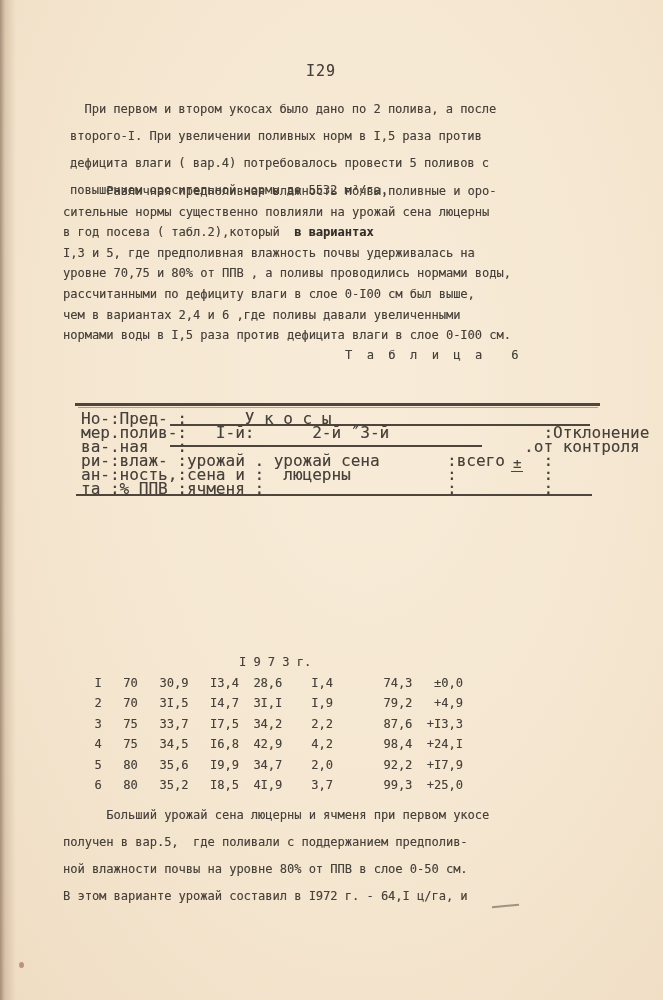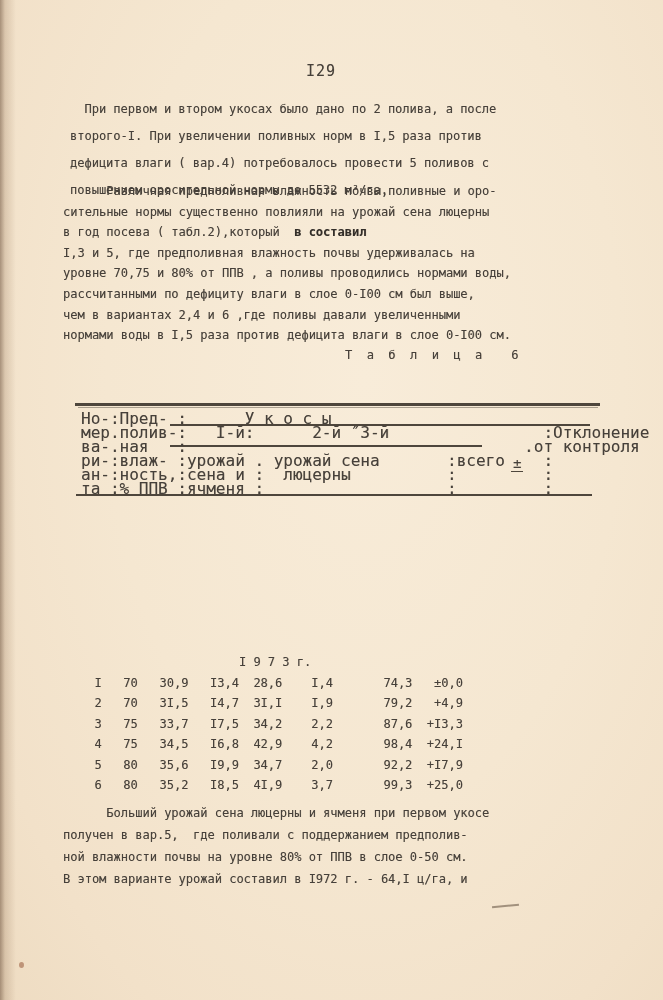--- a/index.html
+++ b/index.html
@@ -21,21 +21,21 @@
   }
   #page-number{left:306px;top:62px;font-size:15px;letter-spacing:1px;}
   #paragraph-1{left:70px;top:96px;line-height:27px;}
   #paragraph-2{left:63px;top:169px;line-height:20.6px;margin-top:12px;}
   #paragraph-2 .bold{font-weight:bold;color:#332e29;}
   #table-label{left:345px;top:348px;}
   #table-caption{left:127px;top:366px;line-height:16.5px;}
   #table-header{left:81px;top:412px;line-height:14px;font-size:16px;}
   #section-1972{left:80px;top:502px;line-height:21.8px;}
   #section-1973{left:80px;top:652px;line-height:20.5px;}
-  #paragraph-3{left:63px;top:802px;line-height:22px;}
+  #paragraph-3{left:63px;top:802px;line-height:27px;}
   .rule{position:absolute;background:#4e463c;}
   #rule-top{left:75px;top:403px;width:525px;height:2.5px;}
   #rule-top-shadow{left:78px;top:407px;width:520px;height:1px;opacity:.45;}
   #rule-ukosy{left:170px;top:424px;width:420px;height:1.6px;}
   #rule-subheader{left:170px;top:445px;width:312px;height:1.6px;}
   #rule-header-bottom{left:76px;top:494px;width:516px;height:2px;}
   #pm-sign{
     position:absolute;left:511px;top:455px;font-size:14px;
     border-bottom:1.5px solid #4e463c;padding:0 2px;
     text-shadow:0.3px 0.3px 0 rgba(70,60,50,.35);
@@ -57,21 +57,21 @@
 
   <pre id="page-number">I29</pre>
 
   <pre id="paragraph-1">  При первом и втором укосах было дано по 2 полива, а после
 второго-I. При увеличении поливных норм в I,5 раза против
 дефицита влаги ( вар.4) потребовалось провести 5 поливов с
 повышением оросительной нормы до 5532 м³/га.</pre>
 
   <pre id="paragraph-2"><span>      Различная предполивная влажность почвы,поливные и оро-
 сительные нормы существенно повлияли на урожай сена люцерны
-в год посева ( табл.2),который  </span><span class="bold">в составил</span><span>
+в год посева ( табл.2),который  </span><span class="bold">в вариантах</span><span>
 I,3 и 5, где предполивная влажность почвы удерживалась на
 уровне 70,75 и 80% от ППВ , а поливы проводились нормами воды,
 рассчитанными по дефициту влаги в слое 0-I00 см был выше,
 чем в вариантах 2,4 и 6 ,где поливы давали увеличенными
 нормами воды в I,5 раза против дефицита влаги в слое 0-I00 см.</span></pre>
 
   <pre id="table-label">Т  а  б  л  и  ц  а    6</pre>
 
   <div class="rule" id="rule-top"></div>
   <div class="rule" id="rule-top-shadow"></div>

